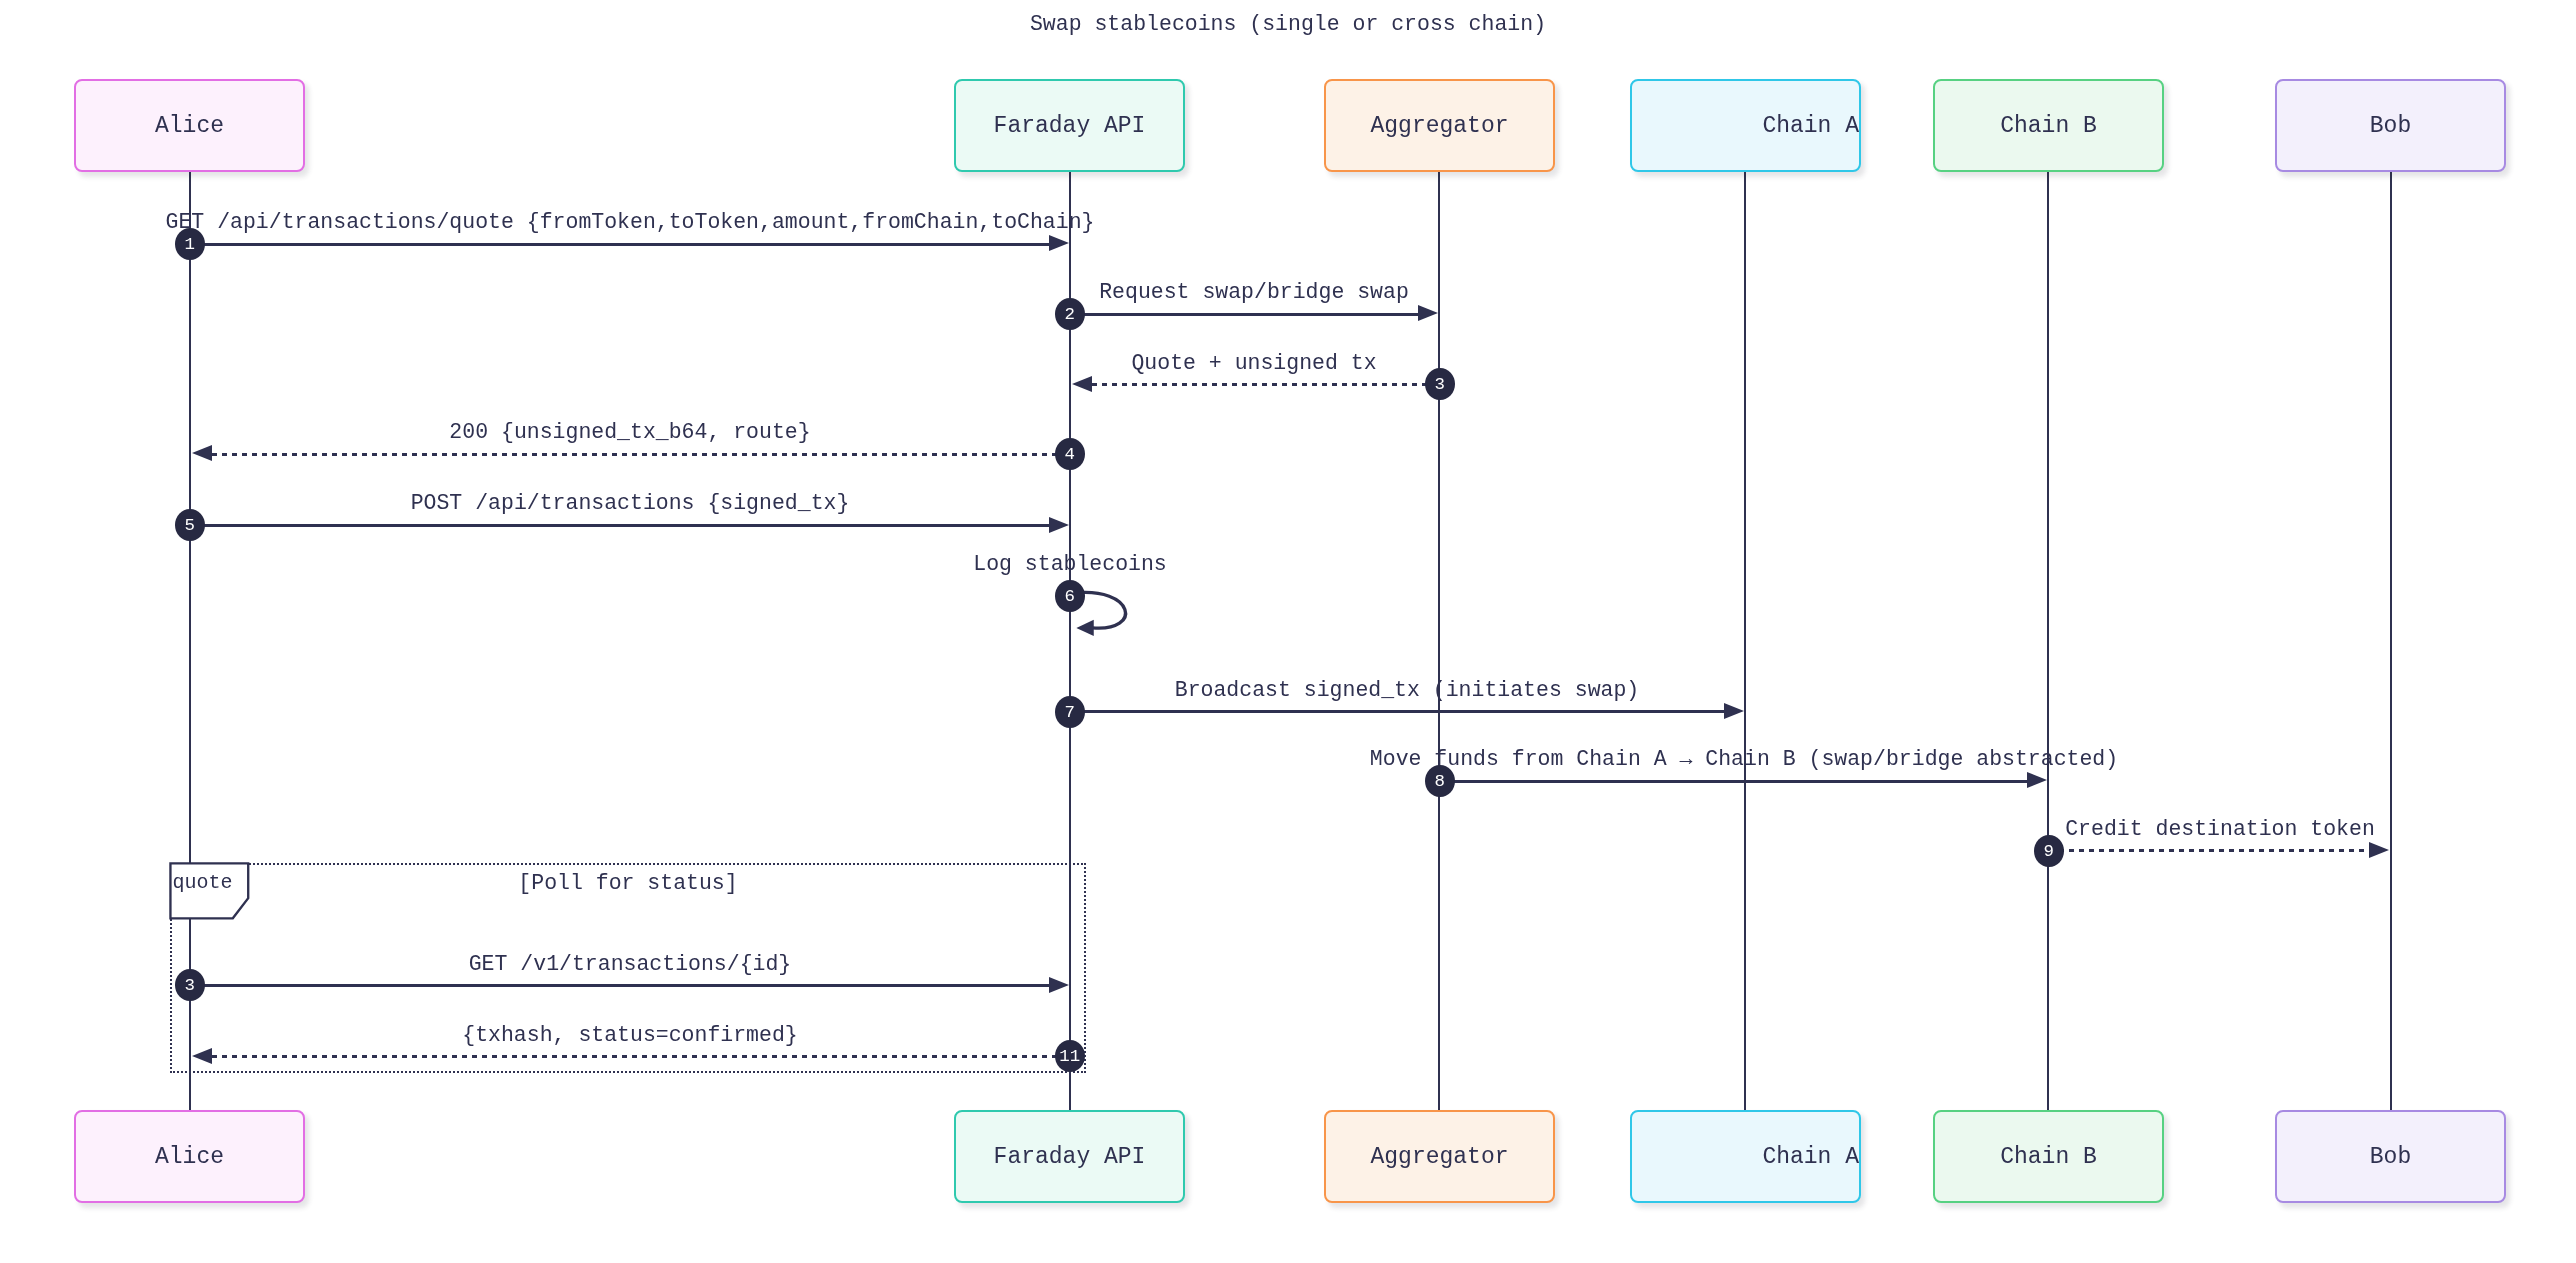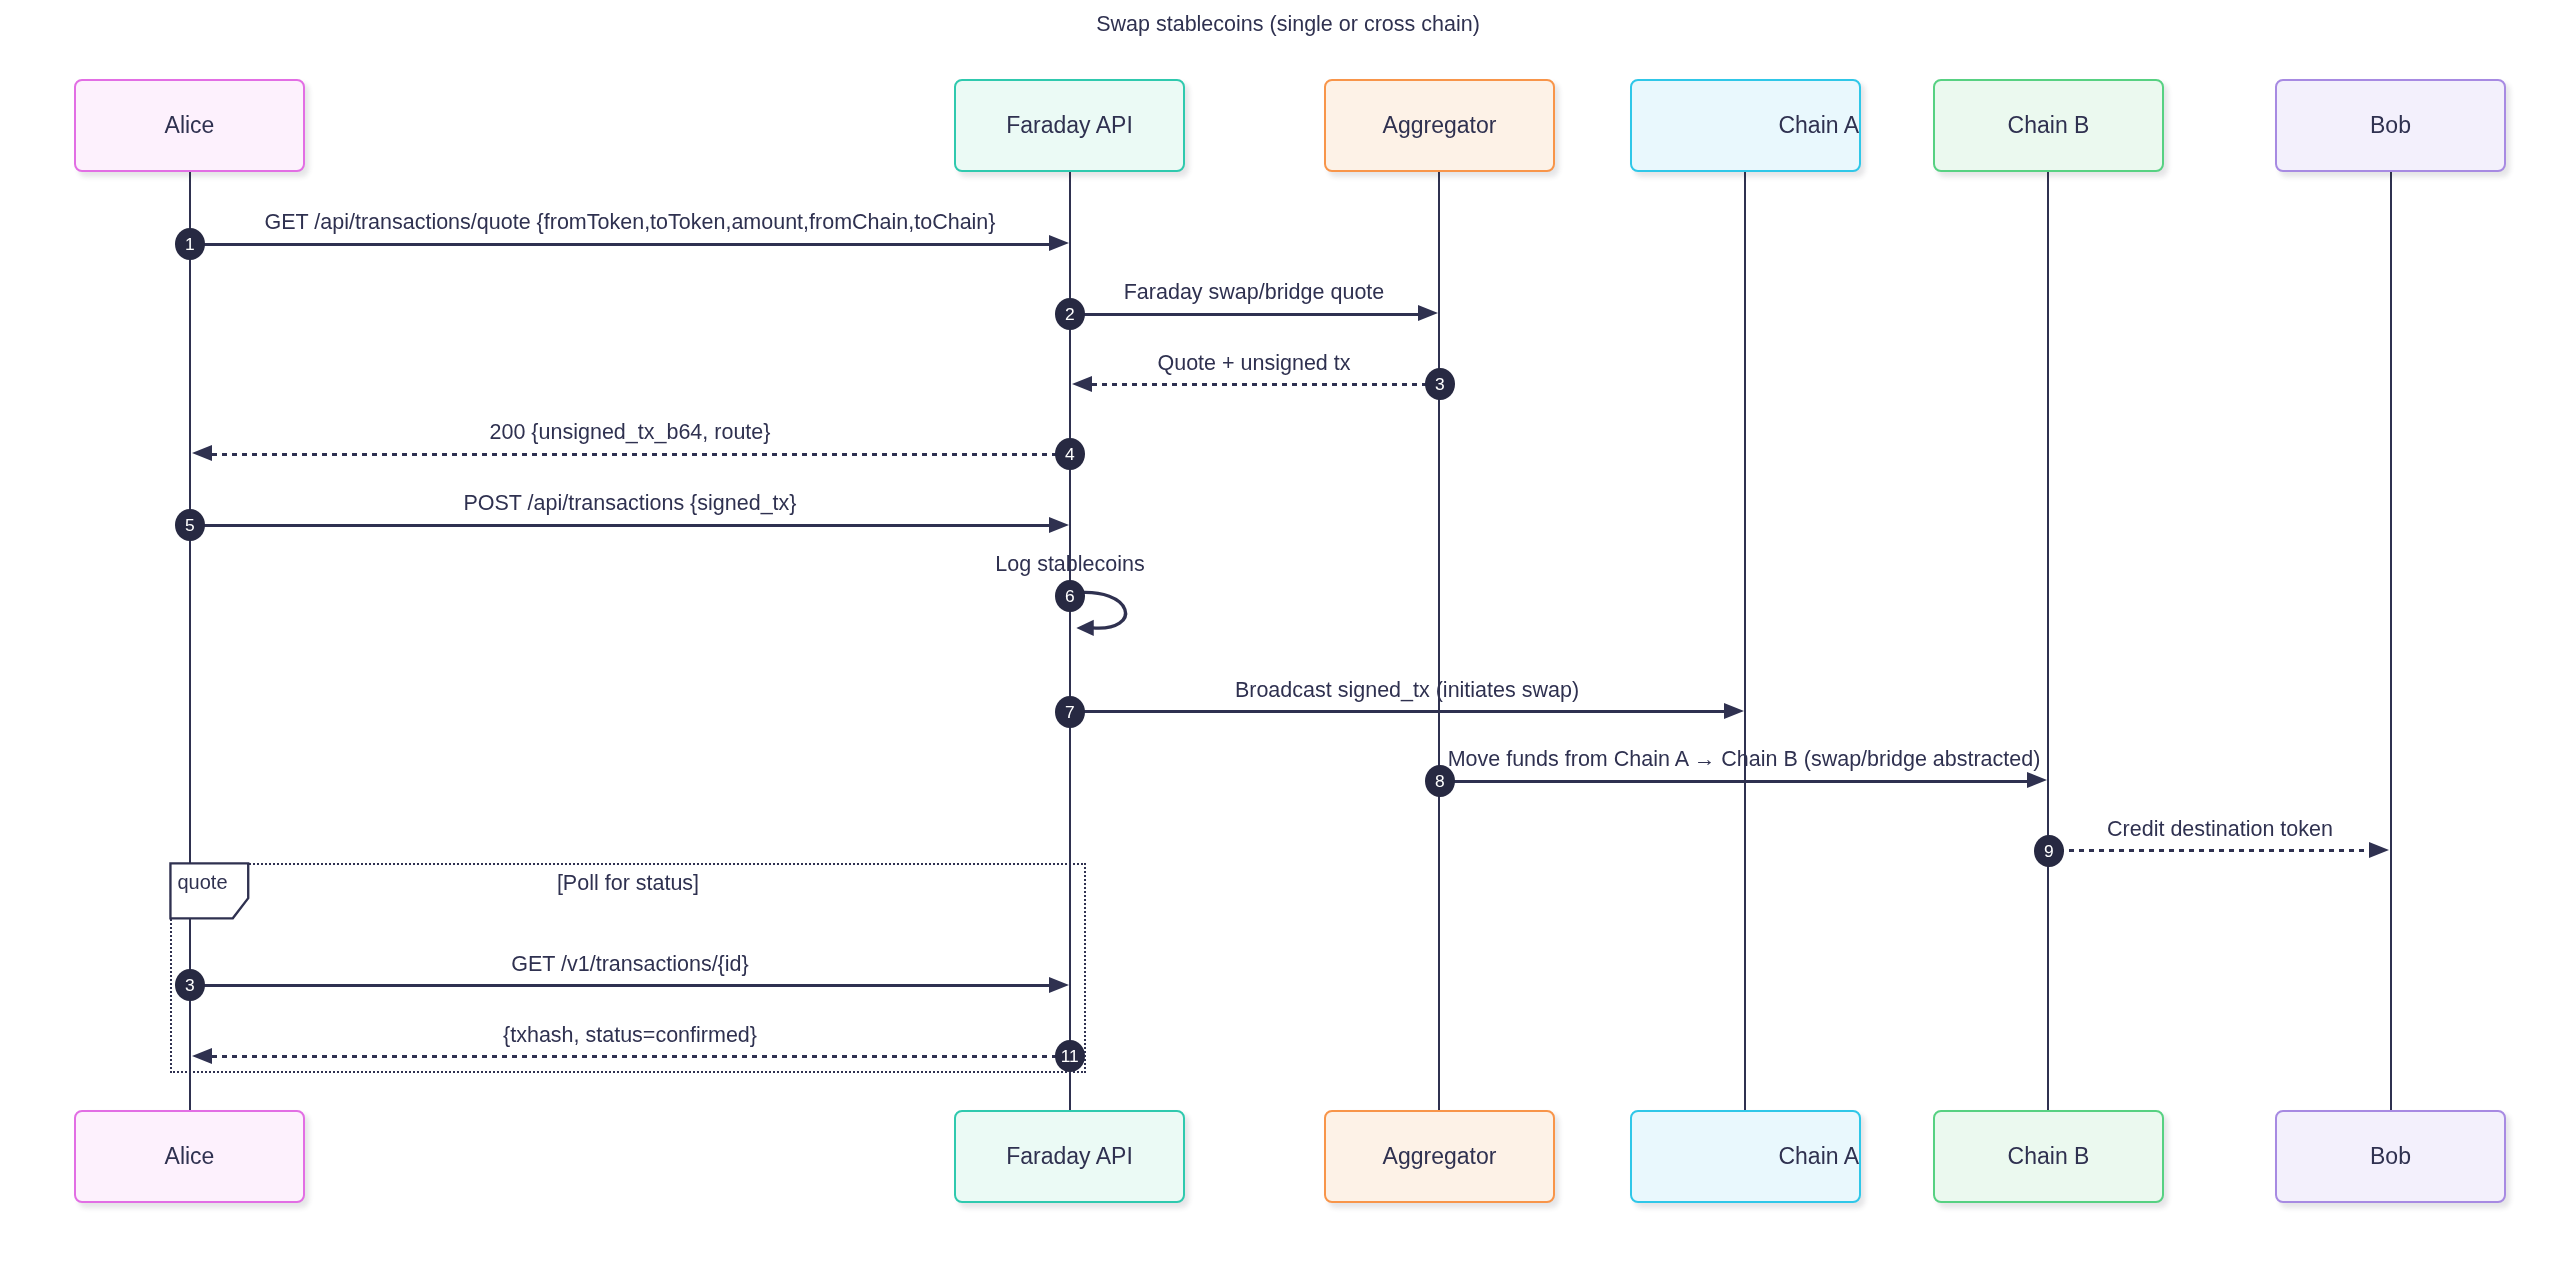--- a/index.html
+++ b/index.html
@@ -1,18 +1,18 @@
 <!DOCTYPE html>
 <html style="font-size:10.7px"><head>
 <meta charset="utf-8">
 <style>
   html,body{margin:0;padding:0;background:#ffffff;}
   .canvas{
     position:relative;width:2576px;height:1263px;background:#ffffff;overflow:hidden;
-    font-family:Liberation Sans, sans-serif;
+    font-family:Liberation Mono, monospace;
     --line:#2f3150;--badge:#272942;
   }
   .title{
     position:absolute;left:0;top:12px;width:100%;text-align:center;
     font-size:21.5px;color:var(--line);z-index:2;
   }
   .actor{
     position:absolute;width:231px;height:93px;border-radius:8px;border:2.7px solid #999;
     display:flex;align-items:center;justify-content:center;
     font-size:23px;color:var(--line);background:#fff;
@@ -80,21 +80,21 @@
     </div>
   <div class="actor a-bob" style="left:2275px;top:79px">
       <span>Bob</span>
     </div>
 
   <div class="msg-label" style="left:630px;top:209px">GET /api/transactions/quote {fromToken,toToken,amount,fromChain,toChain}</div>
   <div class="bar-solid" style="left:190px;top:243px;width:859px"></div>
   <div class="head-r" style="left:1049px;top:235px"></div>
   <div class="badge" style="left:175px;top:228px">1</div>
 
-  <div class="msg-label" style="left:1254px;top:279px">Faraday swap/bridge quote</div>
+  <div class="msg-label" style="left:1254px;top:279px">Request swap/bridge swap</div>
   <div class="bar-solid" style="left:1070px;top:313px;width:348px"></div>
   <div class="head-r" style="left:1418px;top:305px"></div>
   <div class="badge" style="left:1055px;top:298px">2</div>
 
   <div class="msg-label" style="left:1254px;top:350px">Quote + unsigned tx</div>
   <div class="head-l" style="left:1072px;top:376px"></div>
   <div class="bar-dotted" style="left:1092px;top:383px;width:347px"></div>
   <div class="badge" style="left:1425px;top:368px">3</div>
 
   <div class="msg-label" style="left:630px;top:419px">200 {unsigned_tx_b64, route}</div>

